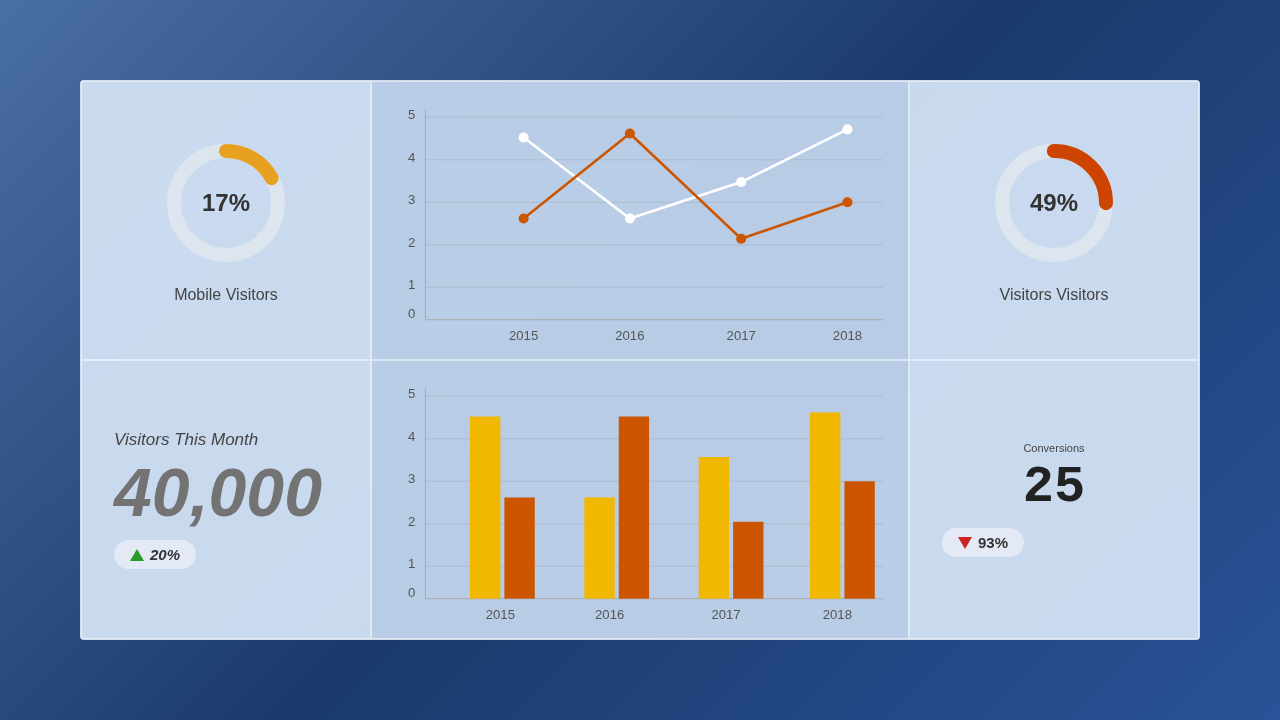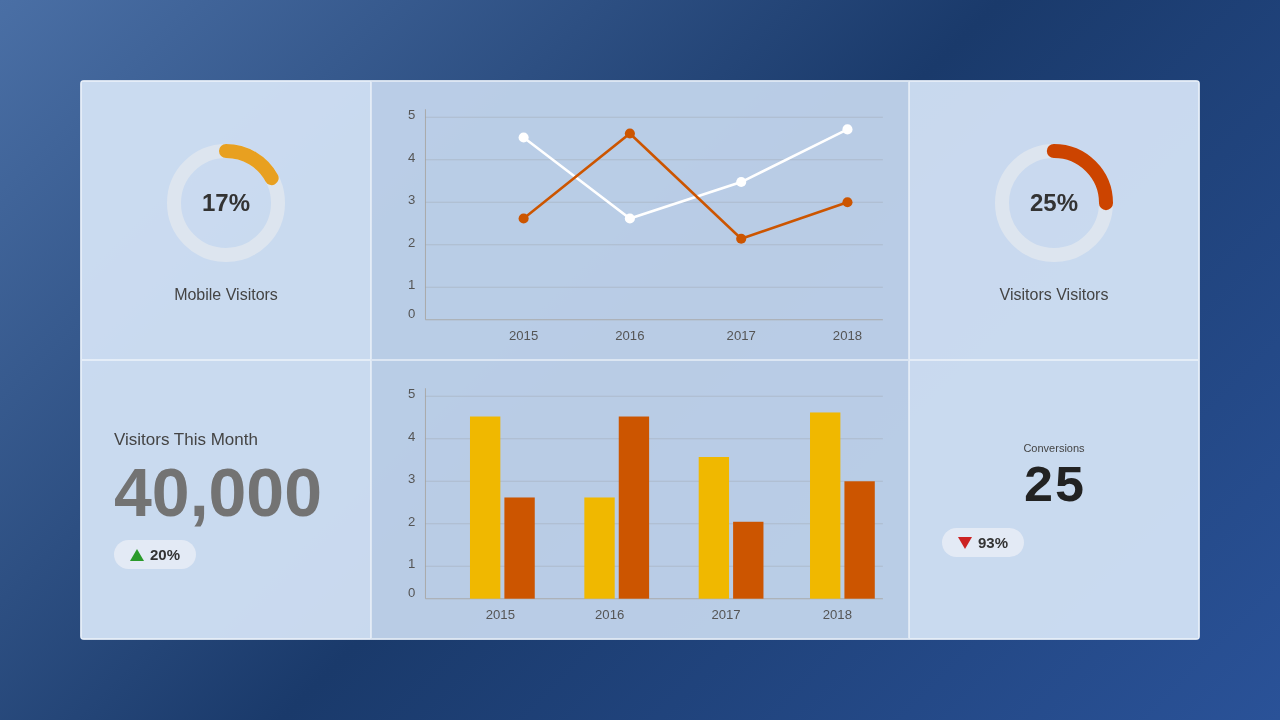--- a/index.html
+++ b/index.html
@@ -179,26 +179,26 @@
       <circle cx="455" cy="102" r="5" fill="#cc5500"></circle>
     </svg>
   </div>
 
   <div class="cell">
     <div class="donut-container">
       <svg class="donut-svg" width="130" height="130" viewBox="0 0 130 130">
         <circle cx="65" cy="65" r="52" fill="none" stroke="#dde5ef" stroke-width="14"></circle>
         <circle cx="65" cy="65" r="52" fill="none" stroke="#cc4400" stroke-width="14" stroke-dasharray="81.7 244.3" stroke-linecap="round"></circle>
       </svg>
-      <div class="donut-text">25%</div>
+      <div class="donut-text">49%</div>
     </div>
     <div class="cell-label">Visitors Visitors</div>
   </div>
 
-  <div class="cell" style="align-items:flex-start; padding: 28px 32px;">
+  <div class="cell" style="align-items:flex-start; padding: 28px 32px; font-style: italic;">
     <div class="visitors-month-label">Visitors This Month</div>
     <div class="big-number">40,000</div>
     <div class="trend-badge">
       <span class="arrow-up"></span>
       <span>20%</span>
     </div>
   </div>
 
   <div class="cell-chart">
     <svg width="100%" height="100%" viewBox="0 0 500 240" preserveAspectRatio="xMidYMid meet">

